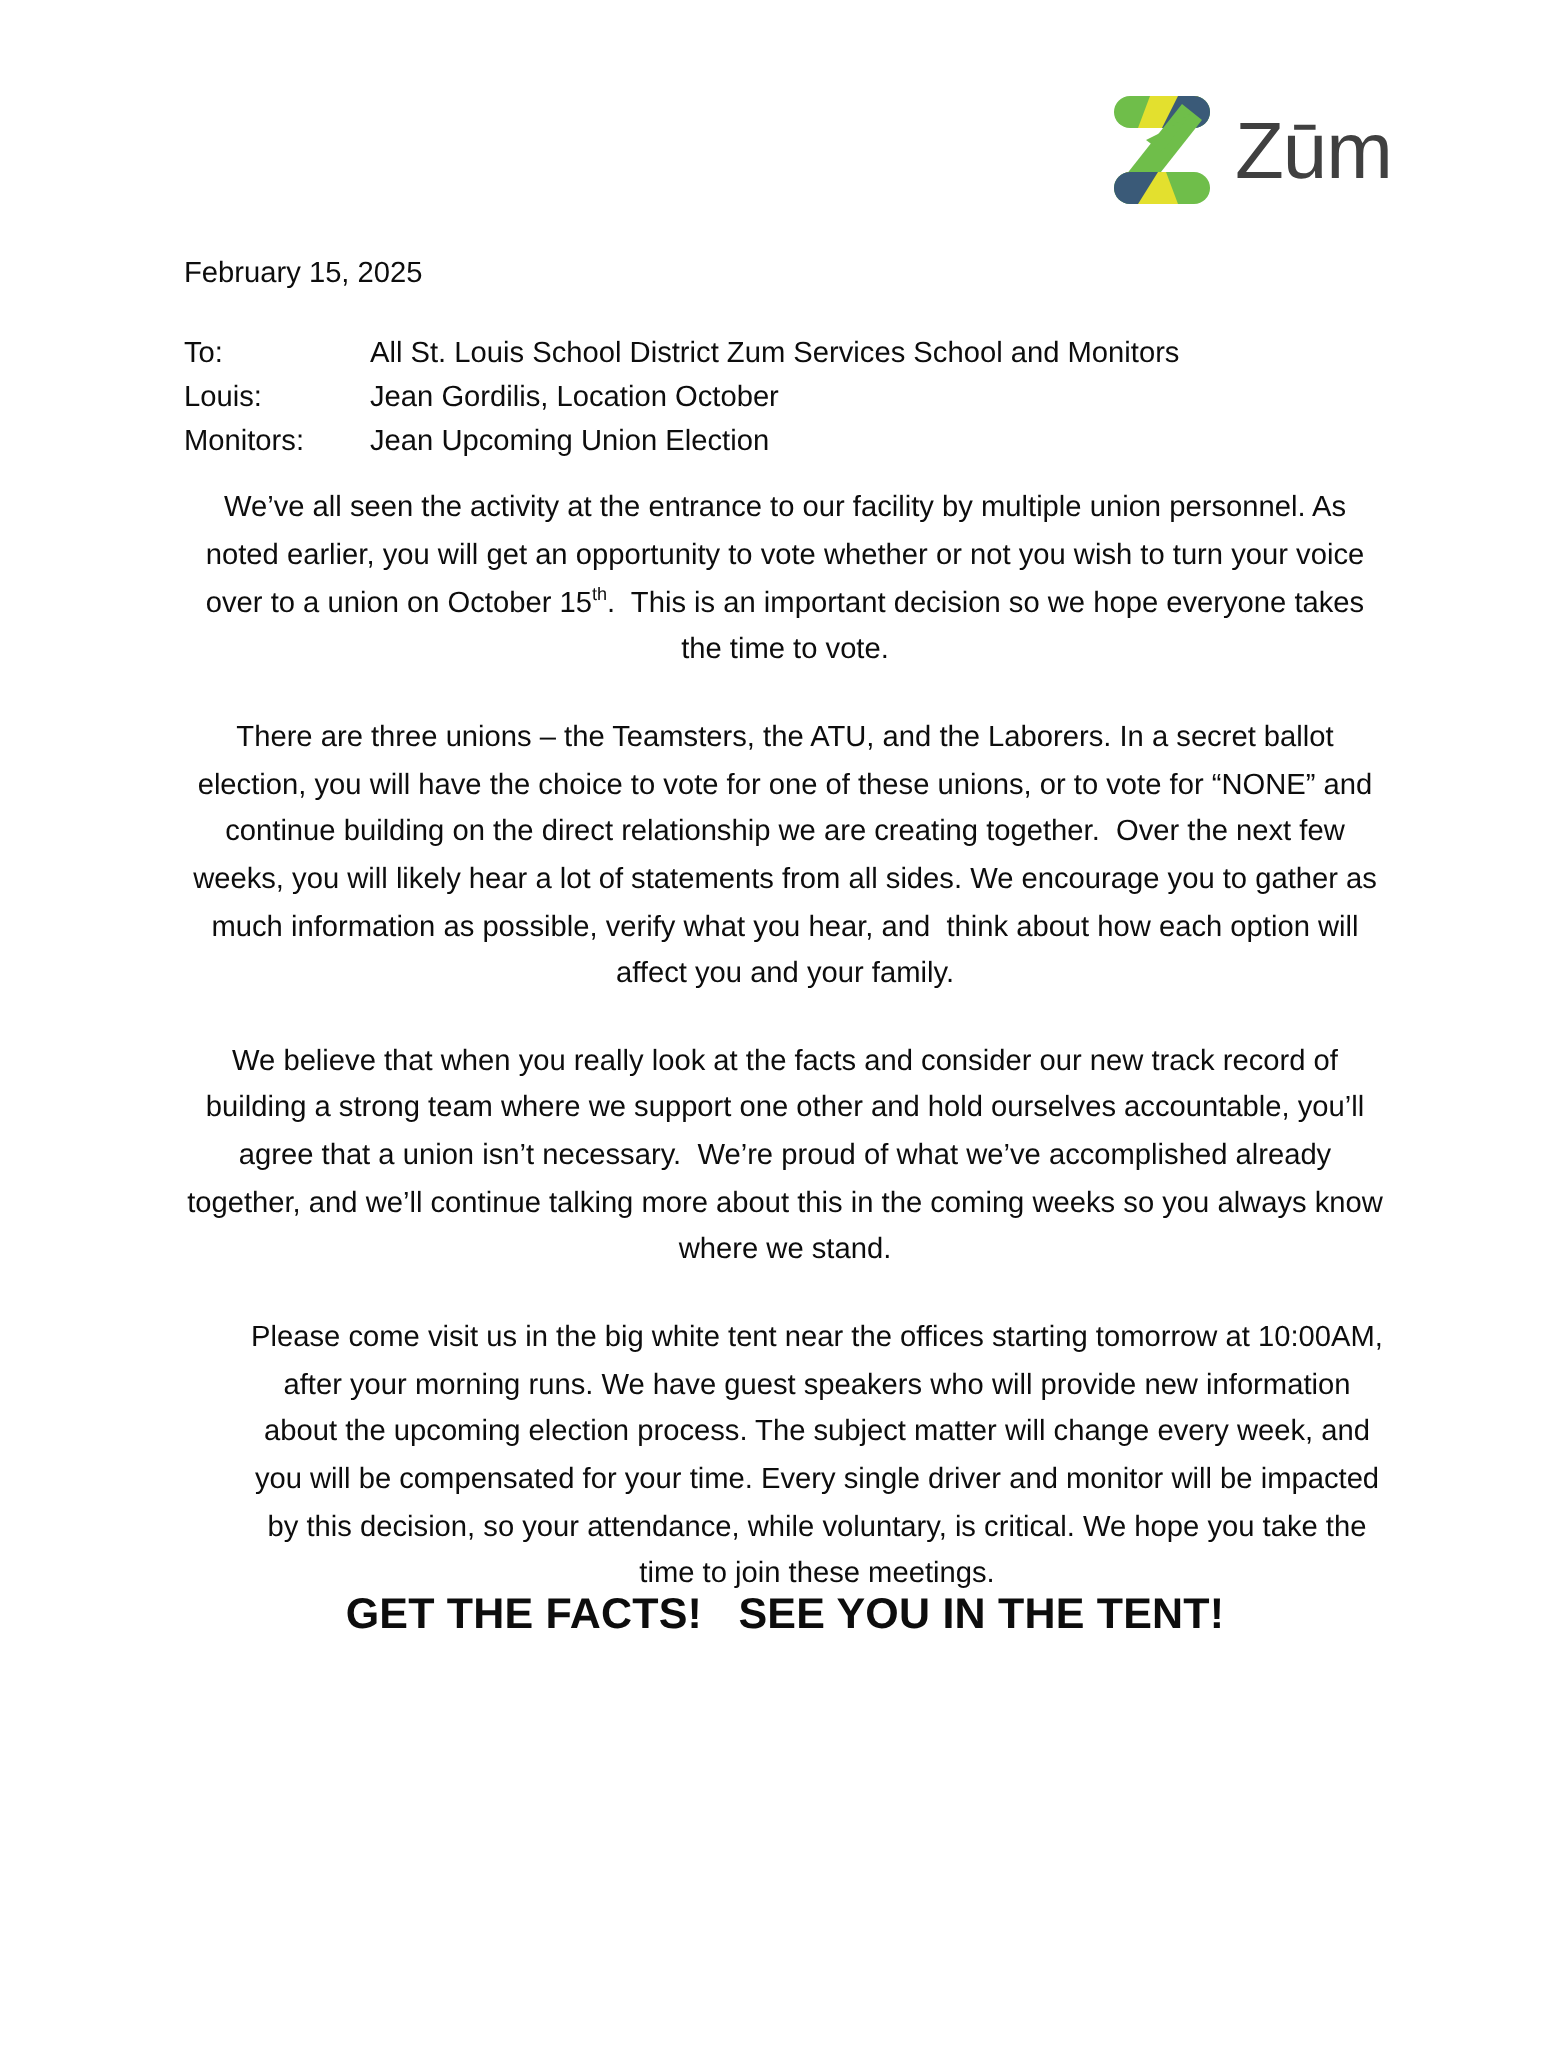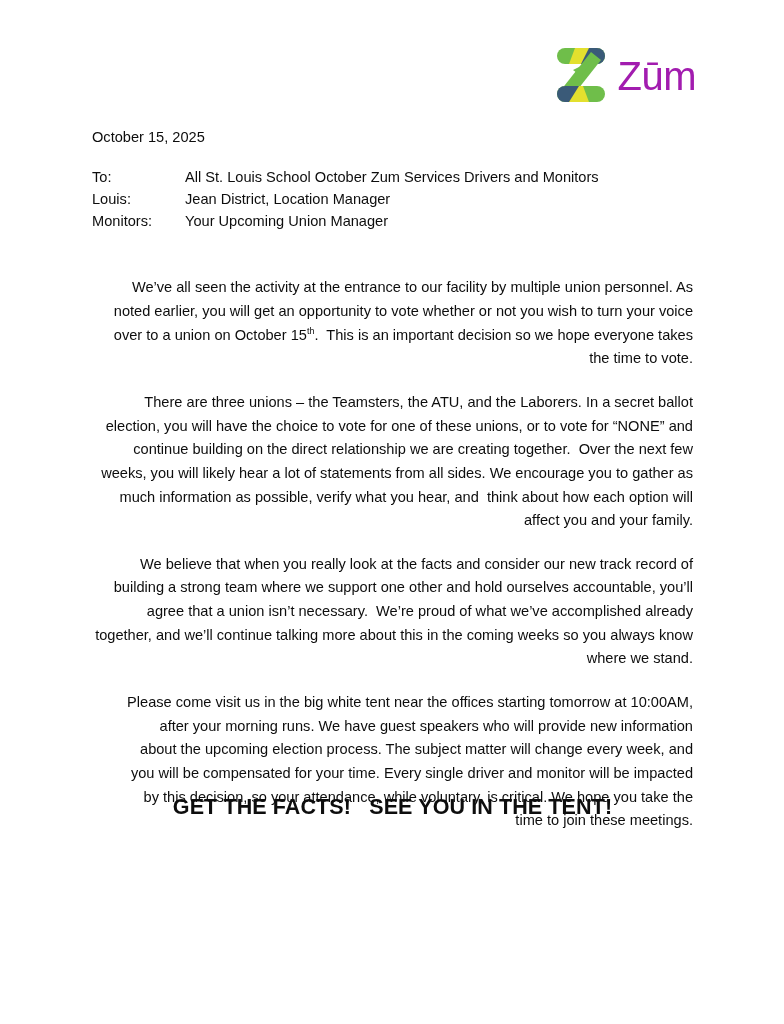--- a/index.html
+++ b/index.html
@@ -36,61 +36,61 @@
   .logo-mark {
     width: 52px;
     height: 58px;
     display: block;
   }
   .logo-word {
     font-family: "Liberation Sans", sans-serif;
     font-size: 40px;
     line-height: 1;
     letter-spacing: -0.5px;
-    color: #a21caf;
+    color: #404040;
     font-weight: 400;
     position: relative;
     top: 1px;
   }
 
   
   .doc-body {
     position: absolute;
     left: 92px;
     top: 127px;
     width: 601px;
   }
 
   .date-line {
     font-size: 14.6px;
     line-height: 1.42;
     margin: 0 0 19px 0;
   }
 
   .meta-block {
-    margin: 0 0 44px 0;
+    margin: 0 0 11px 0;
   }
   .meta-row {
     display: flex;
     font-size: 14.6px;
     line-height: 1.5;
   }
   .meta-label {
     width: 93px;
     flex: 0 0 93px;
   }
   .meta-value {
     flex: 1 1 auto;
   }
 
   .para {
     font-size: 14.6px;
     line-height: 1.62;
     margin: 0 0 20px 0;
-    text-align: right;
+    text-align: center;
     white-space: pre-wrap;
   }
   .para:last-of-type {
     margin-bottom: 0;
     margin-left: 32px;
   }
   .para sup {
     font-size: 0.62em;
     vertical-align: super;
     line-height: 0;
@@ -131,34 +131,34 @@
         <rect x="2" y="40" width="48" height="16" rx="8" fill="#6FBE4A"></rect>
         <path d="M8 40 L28 40 L34 56 L10 56 Z" fill="#E3E02E"></path>
         <path d="M10 40 L24 40 L14 56 L10 56 A8 8 0 0 1 10 40 Z" fill="#3A5A78"></path>
       </g>
     </svg>
     <span class="logo-word">Zūm</span>
   </div>
 
   <div class="doc-body">
 
-    <p class="date-line">October 15, 2025</p>
+    <p class="date-line">February 15, 2025</p>
 
     <div class="meta-block">
       <div class="meta-row">
         <span class="meta-label">To:</span>
-        <span class="meta-value">All St. Louis School October Zum Services Drivers and Monitors</span>
+        <span class="meta-value">All St. Louis School District Zum Services School and Monitors</span>
       </div>
       <div class="meta-row">
         <span class="meta-label">Louis:</span>
-        <span class="meta-value">Jean District, Location Manager</span>
+        <span class="meta-value">Jean Gordilis, Location October</span>
       </div>
       <div class="meta-row">
         <span class="meta-label">Monitors:</span>
-        <span class="meta-value">Your Upcoming Union Manager</span>
+        <span class="meta-value">Jean Upcoming Union Election</span>
       </div>
     </div>
 
     <p class="para"><span>We’ve all seen the activity at the entrance to our facility by multiple union personnel. As noted earlier, you will get an opportunity to vote whether or not you wish to turn your voice over to a union on October 15</span><sup>th</sup><span>.  This is an important decision so we hope everyone takes the time to vote.</span></p>
 
     <p class="para">There are three unions – the Teamsters, the ATU, and the Laborers. In a secret ballot election, you will have the choice to vote for one of these unions, or to vote for “NONE” and continue building on the direct relationship we are creating together.  Over the next few weeks, you will likely hear a lot of statements from all sides. We encourage you to gather as much information as possible, verify what you hear, and  think about how each option will affect you and your family.</p>
 
     <p class="para">We believe that when you really look at the facts and consider our new track record of building a strong team where we support one other and hold ourselves accountable, you’ll agree that a union isn’t necessary.  We’re proud of what we’ve accomplished already together, and we’ll continue talking more about this in the coming weeks so you always know where we stand.</p>
 
     <p class="para">Please come visit us in the big white tent near the offices starting tomorrow at 10:00AM, after your morning runs. We have guest speakers who will provide new information about the upcoming election process. The subject matter will change every week, and you will be compensated for your time. Every single driver and monitor will be impacted by this decision, so your attendance, while voluntary, is critical. We hope you take the time to join these meetings.</p>

